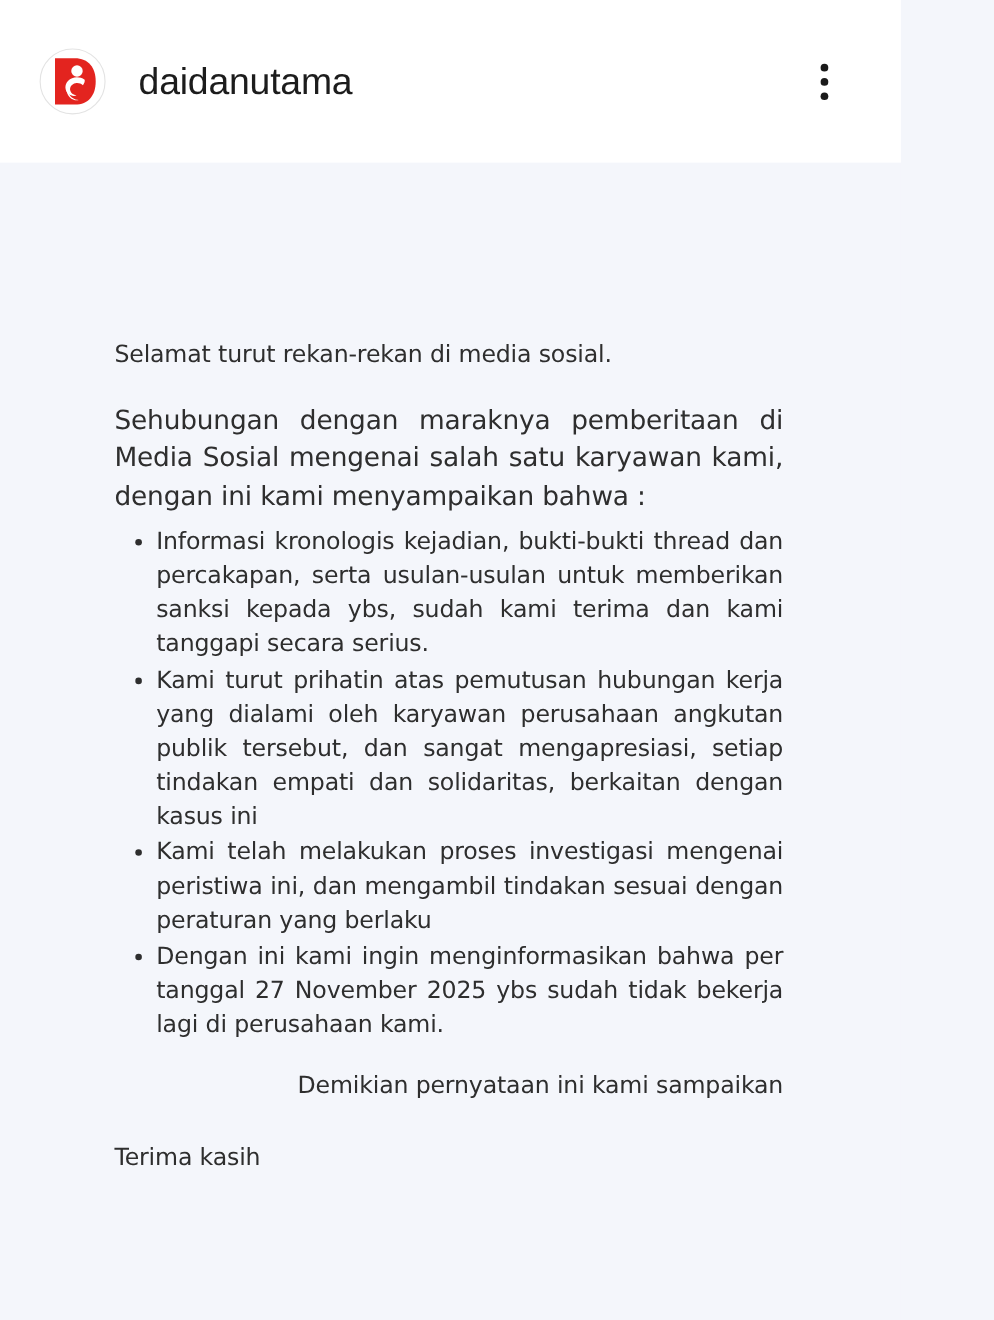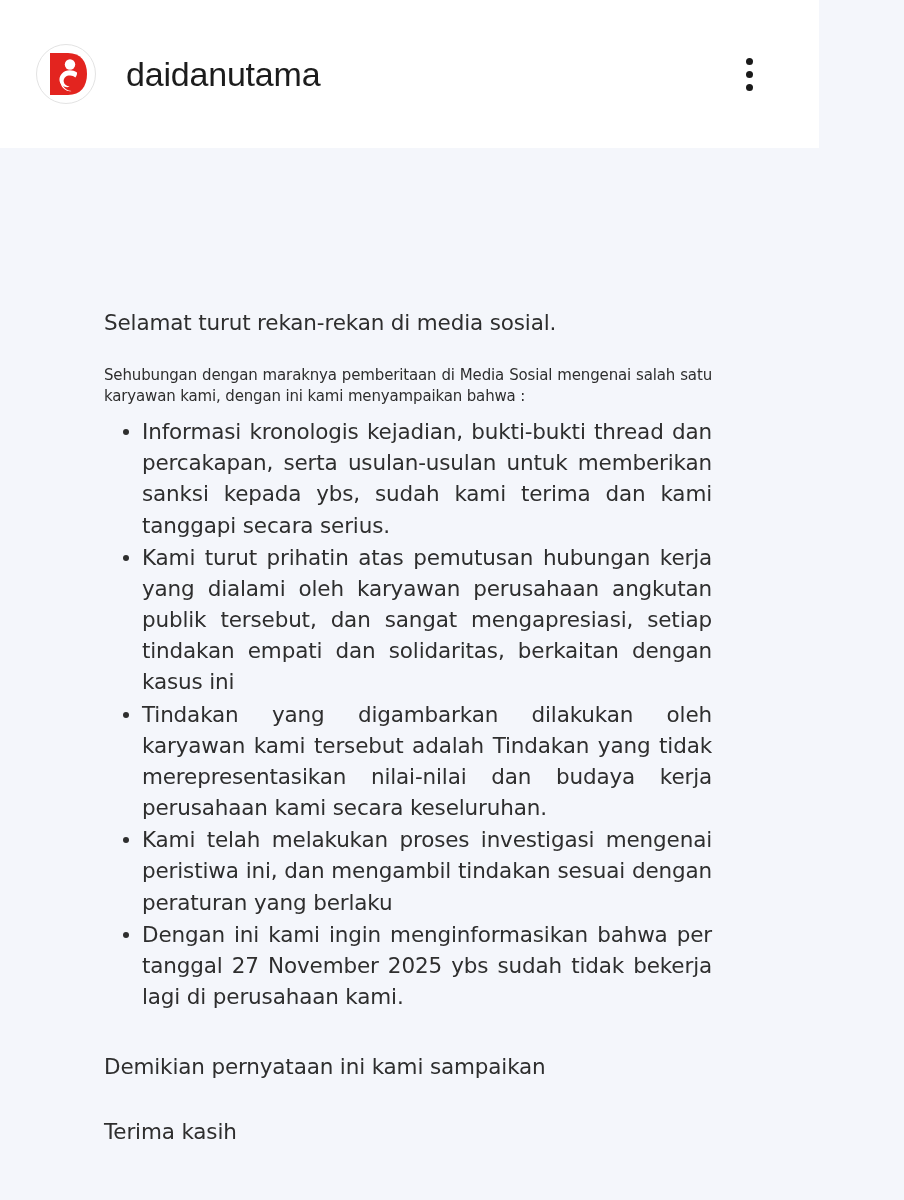--- a/index.html
+++ b/index.html
@@ -99,21 +99,21 @@
   .para-rounded {
     font-family: "DejaVu Sans", sans-serif;
     font-size: 21.5px;
     line-height: 1.42;
     color: #2e2e2e;
     letter-spacing: -0.15px;
   }
 
   .para-justify {
     font-family: "DejaVu Sans", sans-serif;
-    font-size: 15px;
+    font-size: 24px;
     line-height: 1.45;
     color: #2e2e2e;
     text-align: justify;
     letter-spacing: -0.15px;
   }
 
   .para-gap { height: 26px; }
   .para-gap-sm { height: 8px; }
 
   ul.bullets {
@@ -140,21 +140,21 @@
     left: 19px;
     top: 13px;
     width: 6px;
     height: 6px;
     border-radius: 50%;
     background: #2e2e2e;
   }
 
   ul.bullets > li:last-child { margin-bottom: 16px; }
 
-  .closing-1 { margin-top: 40px; }
+  .closing-1 { margin-top: 26px; text-align: right; }
   .closing-2 { margin-top: 34px; }
 </style>
 </head>
 <body>
 
 <div class="screen">
 
   <div class="header">
 
     <div class="avatar">
@@ -193,21 +193,20 @@
 
       <div class="para-gap"></div>
 
       <div class="para-justify">Sehubungan dengan maraknya pemberitaan di Media Sosial mengenai salah satu karyawan kami, dengan ini kami menyampaikan bahwa :</div>
 
       <div class="para-gap-sm"></div>
 
       <ul class="bullets">
         <li>Informasi kronologis kejadian, bukti-bukti thread dan percakapan, serta usulan-usulan untuk memberikan sanksi kepada ybs, sudah kami terima dan kami tanggapi secara serius.</li>
         <li>Kami turut prihatin atas pemutusan hubungan kerja yang dialami oleh karyawan perusahaan angkutan publik tersebut, dan sangat mengapresiasi, setiap tindakan empati dan solidaritas, berkaitan dengan kasus ini</li>
-        <li>Tindakan yang digambarkan dilakukan oleh karyawan kami tersebut adalah Tindakan yang tidak merepresentasikan nilai-nilai dan budaya kerja perusahaan kami secara keseluruhan.</li>
         <li>Kami telah melakukan proses investigasi mengenai peristiwa ini, dan mengambil tindakan sesuai dengan peraturan yang berlaku</li>
         <li>Dengan ini kami ingin menginformasikan bahwa per tanggal 27 November 2025 ybs sudah tidak bekerja lagi di perusahaan kami.</li>
       </ul>
 
       <div class="para-rounded closing-1">Demikian pernyataan ini kami sampaikan</div>
 
       <div class="para-rounded closing-2">Terima kasih</div>
 
     </div>
   </div>

